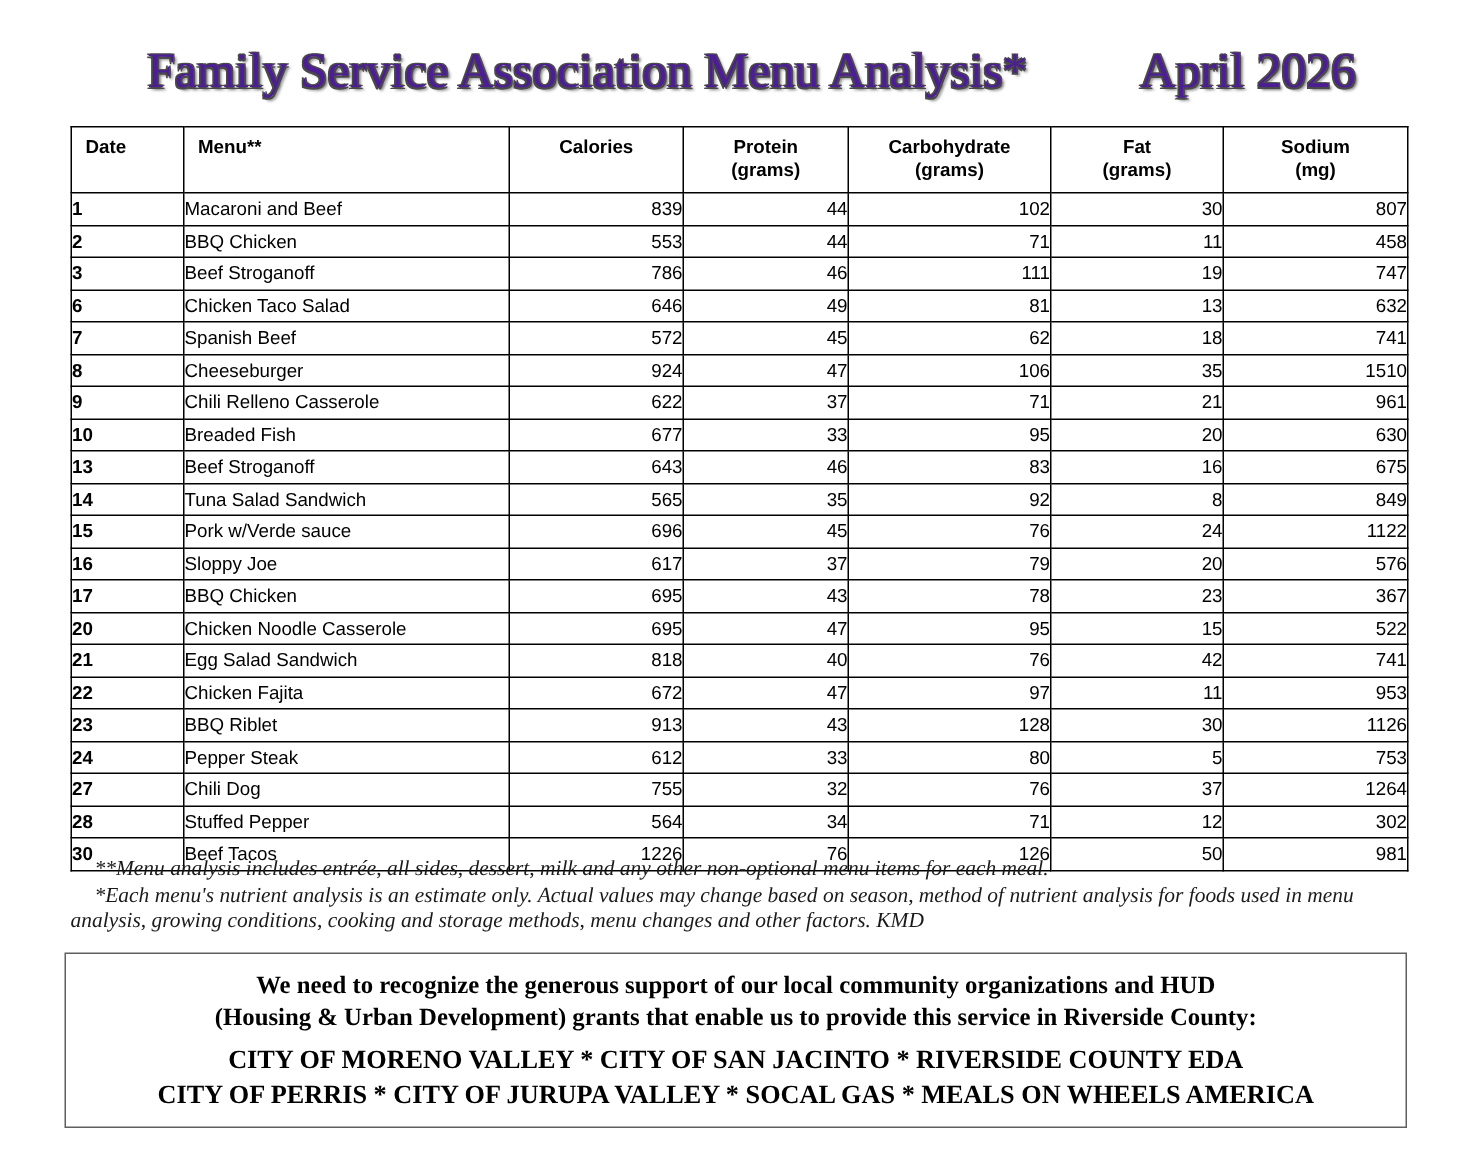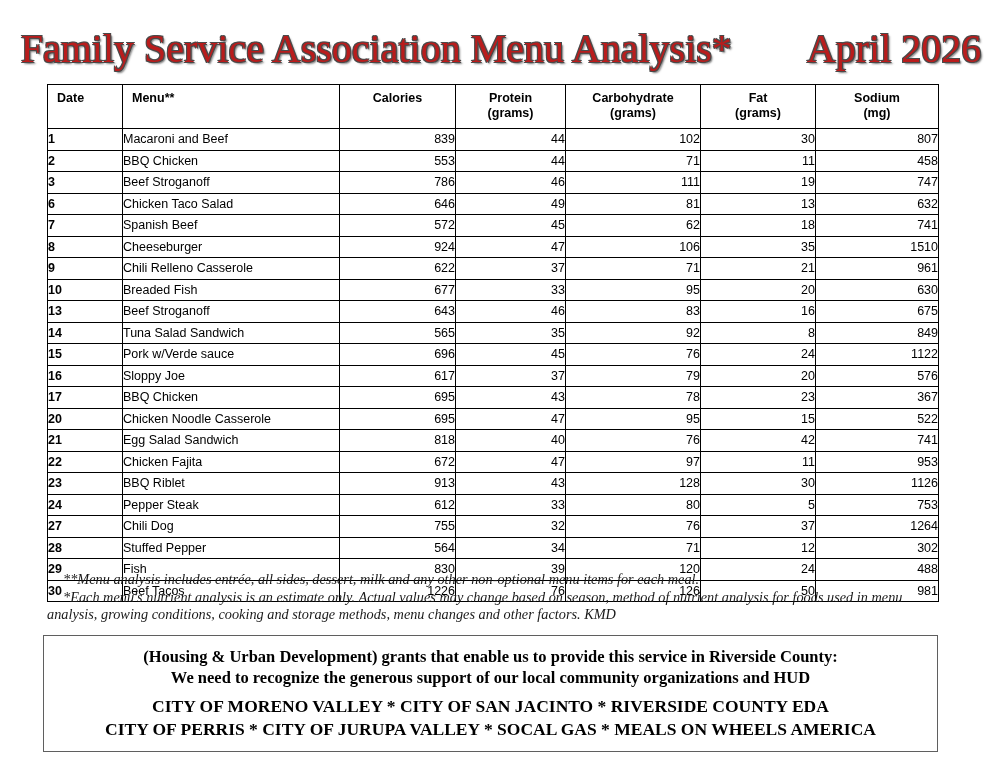--- a/index.html
+++ b/index.html
@@ -22,24 +22,24 @@
     top: 26px;
     width: 984px;
     height: 44px;
     display: flex;
     align-items: center;
     justify-content: center;
     white-space: nowrap;
   }
   .title-text {
     font-family: "Liberation Serif", serif;
-    font-size: 40px;
+    font-size: 33px;
     font-weight: 400;
     letter-spacing: 0px;
-    color: #b91c1c;
+    color: #4c1d95;
     text-shadow:
       -1px -1px 0 #4a4a4a,
        1px -1px 0 #4a4a4a,
       -1px  1px 0 #4a4a4a,
        1px  1px 0 #4a4a4a,
        2px  2px 2px rgba(90,90,90,0.85);
     text-align: center;
   }
   #title-main { margin-left: 18px; }
   #title-date { margin-left: 75px; }
@@ -369,44 +369,35 @@
       <tr>
         <td class="c-date">28</td>
         <td class="c-menu">Stuffed Pepper</td>
         <td class="c-num">564</td>
         <td class="c-num">34</td>
         <td class="c-num">71</td>
         <td class="c-num">12</td>
         <td class="c-num">302</td>
       </tr>
       <tr>
-        <td class="c-date">29</td>
-        <td class="c-menu">Fish</td>
-        <td class="c-num">830</td>
-        <td class="c-num">39</td>
-        <td class="c-num">120</td>
-        <td class="c-num">24</td>
-        <td class="c-num">488</td>
-      </tr>
-      <tr>
         <td class="c-date">30</td>
         <td class="c-menu">Beef Tacos</td>
         <td class="c-num">1226</td>
         <td class="c-num">76</td>
         <td class="c-num">126</td>
         <td class="c-num">50</td>
         <td class="c-num">981</td>
       </tr>
     </tbody>
 </table>
 
 <div id="footnotes">
   <span class="fn-strong">**Menu analysis includes entrée, all sides, dessert, milk and any other non-optional menu items for each meal.</span>
   <span class="fn-normal fn-indent">*Each menu's nutrient analysis is an estimate only.  Actual values may change based on season, method of nutrient analysis for foods used in menu analysis, growing conditions, cooking and storage methods, menu changes and other factors.  KMD</span>
 </div>
 
 <div id="ack-box">
+  <div class="ack-line ack-intro">We need to recognize the generous support of our local community organizations and HUD</div>
   <div class="ack-line ack-intro">(Housing &amp; Urban Development) grants that enable us to provide this service in Riverside County:</div>
-  <div class="ack-line ack-intro">We need to recognize the generous support of our local community organizations and HUD</div>
   <div class="ack-gap"></div>
   <div class="ack-line ack-orgs">CITY OF MORENO VALLEY * CITY OF SAN JACINTO * RIVERSIDE COUNTY EDA</div>
   <div class="ack-line ack-orgs">CITY OF PERRIS * CITY OF JURUPA VALLEY * SOCAL GAS * MEALS ON WHEELS AMERICA</div>
 </div>
 
 </body></html>

